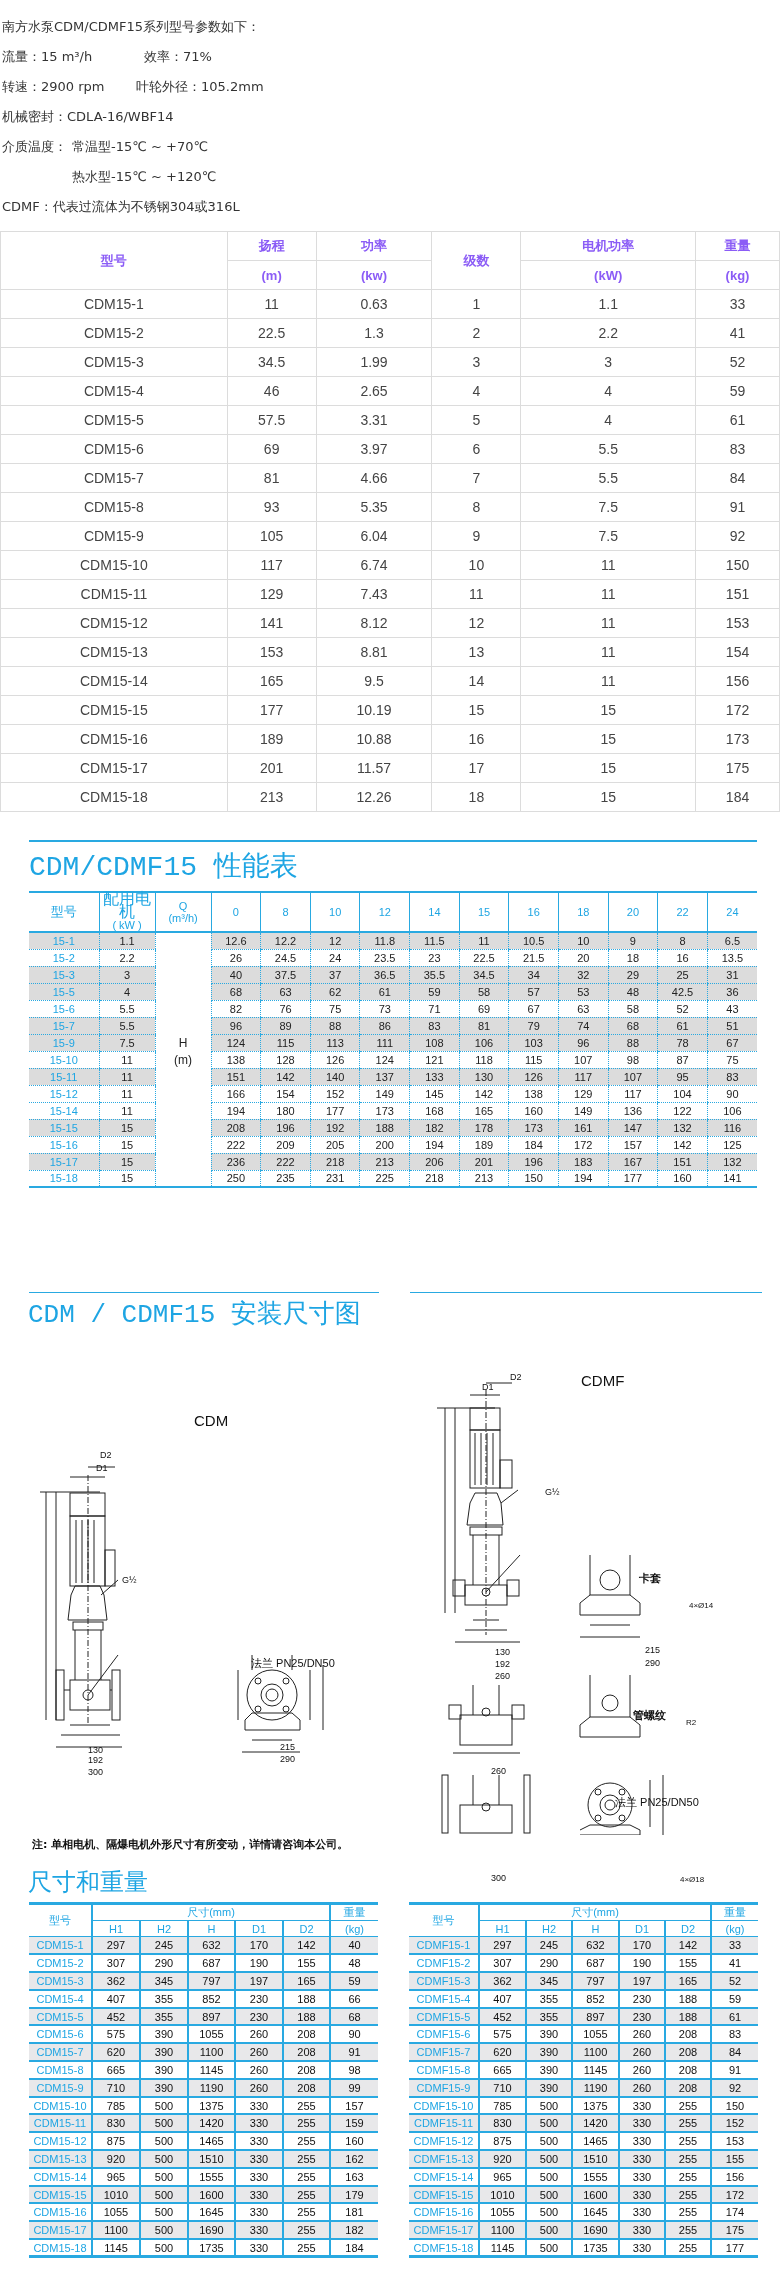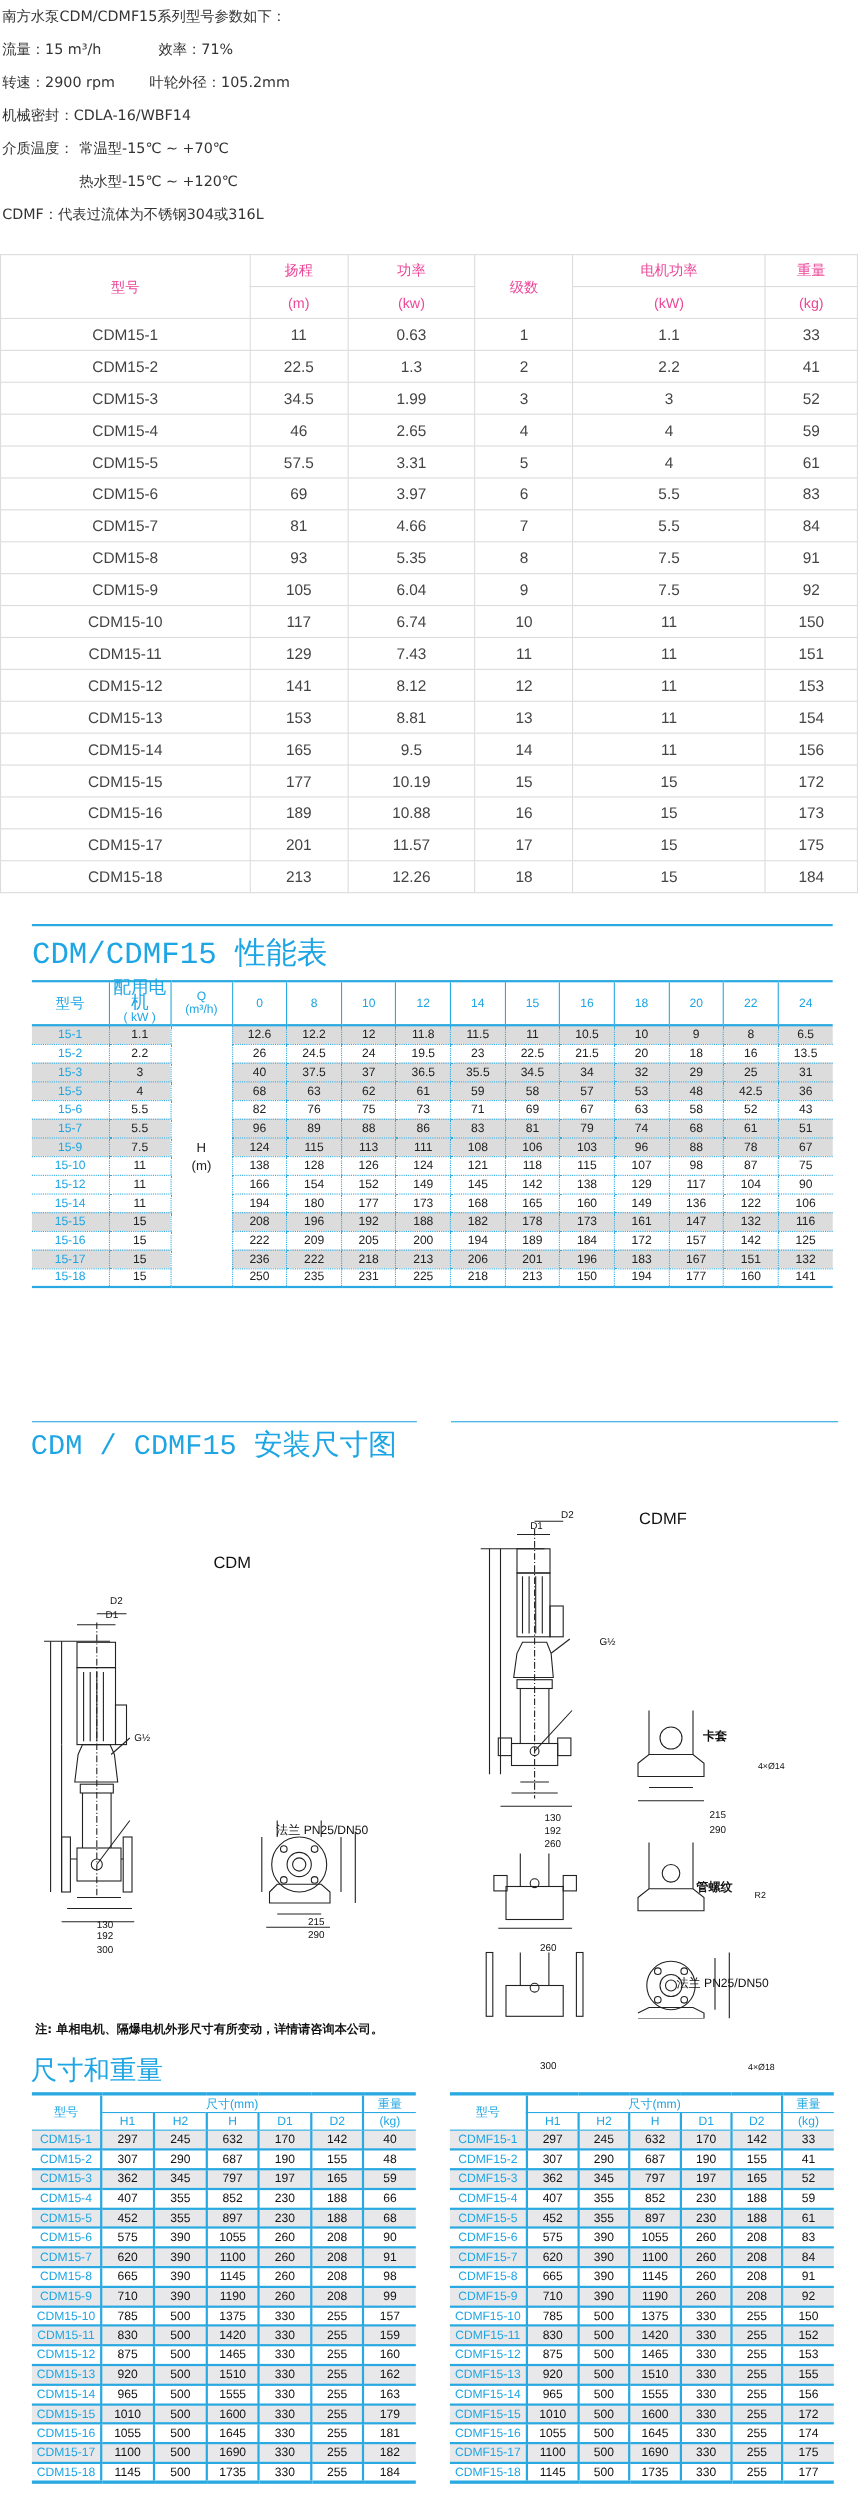--- a/index.html
+++ b/index.html
@@ -1,22 +1,22 @@
 <!DOCTYPE html>
 <html><head>
 <meta charset="utf-8">
 <style>
   * { box-sizing: border-box; margin: 0; padding: 0; }
   body { width: 780px; height: 2275px; background: #fff; font-family: "DejaVu Sans", sans-serif; color: #333; position: relative; overflow: hidden; }
   .intro { position: absolute; left: 2px; top: 0; font-size: 13px; color: #333; }
-  .intro div { position: absolute; white-space: nowrap; }
+  .intro div { position: absolute; white-space: nowrap; margin-top: 12px; }
   
   .spec { position: absolute; left: 0; top: 231px; width: 780px; border-collapse: collapse; font-size: 14px; font-family: "Liberation Sans", sans-serif; }
   .spec td, .spec th { border: 1px solid #dcdcdc; text-align: center; color: #444; font-weight: normal; height: 29px; padding: 0; }
-  .spec th { font-weight: normal; font-size: 13px; color: #ec4899; }
+  .spec th { font-weight: bold; font-size: 13px; color: #8b5cf6; }
   
   .sec-rule { position: absolute; height: 2px; background: #29a9e1; }
   .sec-title { position: absolute; color: #1ea5e3; font-family: Liberation Mono, monospace; white-space: nowrap; }
   
   .perf { position: absolute; left: 29px; top: 891px; width: 728px; border-collapse: collapse; font-family: "Liberation Sans", sans-serif; font-size: 11px; }
   .perf th { color: #1ea5e3; font-weight: normal; border-top: 2px solid #29a9e1; border-bottom: 2px solid #29a9e1; border-left: 1px solid #29a9e1; height: 40px; font-size: 11px; line-height: 12px; }
   .perf th:first-child { border-left: none; font-size: 13px; }
   .perf td { height: 17px; text-align: center; border-left: 1px dotted #29a9e1; border-bottom: 1px dotted #29a9e1; color: #222; padding: 0; }
   .perf td:first-child { border-left: none; color: #1ea5e3; margin-top: 24px; }
   .perf tr.alt td { background: #dcdcdc; }
@@ -271,21 +271,21 @@
         <td>8</td>
         <td>6.5</td>
       </tr>
       <tr>
         <td>15-2</td>
         <td>2.2</td>
         <td class="hcol"></td>
         <td>26</td>
         <td>24.5</td>
         <td>24</td>
-        <td>19.5</td>
+        <td>23.5</td>
         <td>23</td>
         <td>22.5</td>
         <td>21.5</td>
         <td>20</td>
         <td>18</td>
         <td>16</td>
         <td>13.5</td>
       </tr>
       <tr class="alt">
         <td>15-3</td>
@@ -375,20 +375,36 @@
         <td>128</td>
         <td>126</td>
         <td>124</td>
         <td>121</td>
         <td>118</td>
         <td>115</td>
         <td>107</td>
         <td>98</td>
         <td>87</td>
         <td>75</td>
+      </tr>
+      <tr class="alt">
+        <td>15-11</td>
+        <td>11</td>
+        <td class="hcol"></td>
+        <td>151</td>
+        <td>142</td>
+        <td>140</td>
+        <td>137</td>
+        <td>133</td>
+        <td>130</td>
+        <td>126</td>
+        <td>117</td>
+        <td>107</td>
+        <td>95</td>
+        <td>83</td>
       </tr>
       <tr>
         <td>15-12</td>
         <td>11</td>
         <td class="hcol"></td>
         <td>166</td>
         <td>154</td>
         <td>152</td>
         <td>149</td>
         <td>145</td>

